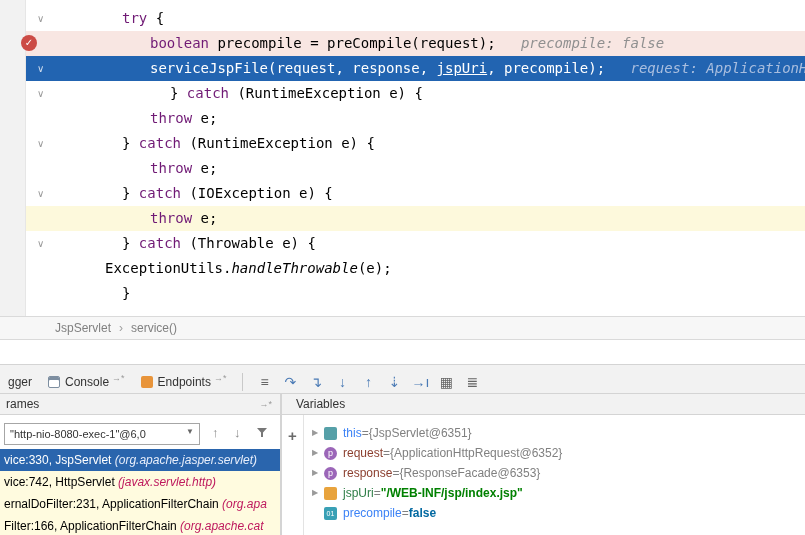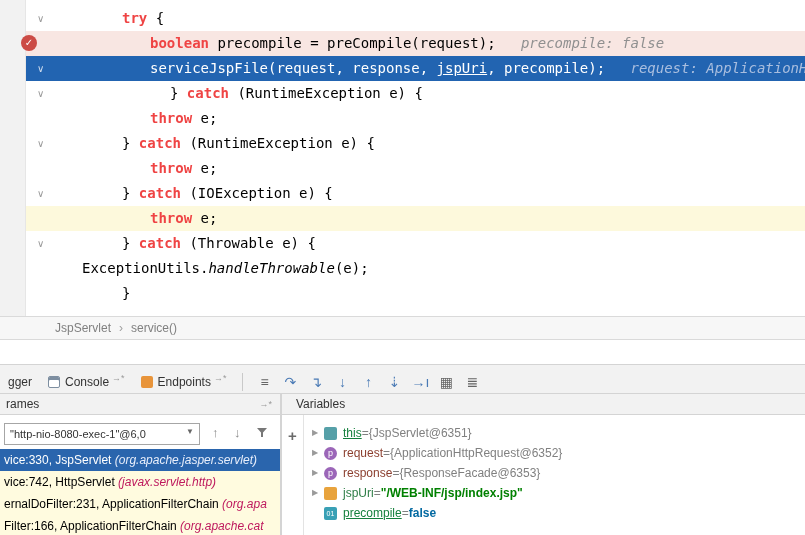--- a/index.html
+++ b/index.html
@@ -10,21 +10,21 @@
   .editor { position:absolute; top:0; left:0; right:0; height:316px; background:#fff; overflow:hidden; }
   .gutter-strip { position:absolute; left:0; top:0; width:26px; height:100%; background:#f2f2f2; border-right:1px solid #e6e6e6; }
   .spacer { height:6px; }
   .code-line { position:relative; height:25px; line-height:25px; white-space:pre; }
   .line-bg { position:absolute; left:26px; right:0; top:0; bottom:0; }
   .bg-bp   { background:#f8e6e2; }
   .bg-exec { background:#2264b1; }
   .bg-caret{ background:#fdf9dc; }
   .code { position:relative; z-index:1; display:block; font-family:"DejaVu Sans Mono", monospace; font-size:14px; color:#000; }
   .code.on-exec { color:#fff; }
-  .tk-kw { color:#ef4444; font-weight:bold; }
+  .tk-kw { color:#701a75; font-weight:normal; }
   .tk-pl { }
   .tk-hint { color:#909090; font-style:italic; }
   .on-exec .tk-hint { color:#a9bedf; }
   .tk-ul { text-decoration:underline; }
   .tk-it { font-style:italic; }
   .fold { position:absolute; left:37px; top:0; z-index:2; color:#9a9a9a; font-size:10px; line-height:25px; }
   .fold-exec { color:#cfdcee; }
   .bp-icon { position:absolute; left:21px; top:4px; z-index:2; width:16px; height:16px; background:#cc4b45; border-radius:50%; color:#fff; font-size:10px; line-height:16px; text-align:center; }
 
   
@@ -67,21 +67,21 @@
   .plus { display:inline-block; margin-top:12px; font-size:15px; color:#6a6a6a; font-weight:bold; cursor:default; }
   .var-rows { position:absolute; left:26px; right:0; top:8px; }
   .var-row { height:20px; line-height:20px; font-size:12px; white-space:nowrap; overflow:hidden; display:flex; align-items:center; }
   .vr-chev { display:inline-block; width:14px; text-align:center; font-size:8px; color:#9a9a9a; }
   .vr-icon { display:inline-block; width:13px; height:13px; margin:0 6px 0 2px; border-radius:2px; font-size:7px; color:#fff; text-align:center; line-height:13px; flex:0 0 13px; }
   .ic-this  { background:#56a0a8; }
   .ic-param { background:#9b66b8; border-radius:50%; font-size:9px; }
   .ic-field { background:#e8a33d; }
   .ic-prim  { background:#39a0b5; }
   .vr-eq { color:#808080; }
-  .nc-plain { color:#15803d;text-decoration:underline; }
+  .nc-plain { color:#3b82f6; }
   .nc-param { color:#8b3e2e; }
   .nc-field { color:#2d7d46; }
   .vc-ref { color:#808080; }
   .vc-str { color:#008000; font-weight:bold; }
   .vc-kw  { color:#0369a1; font-weight:bold; }
 </style>
 </head>
 <body>
 
 <div class="screen">
@@ -93,21 +93,21 @@
         <div class="code-line"><span class="fold">∨</span><span class="code" style="padding-left: 122px;"><span class="tk-kw">try</span><span class="tk-pl"> {</span></span></div>
         <div class="code-line"><div class="line-bg bg-bp"></div><span class="bp-icon">✓</span><span class="code" style="padding-left: 150px;"><span class="tk-kw">boolean</span><span class="tk-pl"> precompile = preCompile(request); </span><span class="tk-hint">  precompile: false</span></span></div>
         <div class="code-line"><div class="line-bg bg-exec"></div><span class="fold fold-exec">∨</span><span class="code on-exec" style="padding-left: 150px;"><span class="tk-pl">serviceJspFile(request, response, </span><span class="tk-ul">jspUri</span><span class="tk-pl">, precompile); </span><span class="tk-hint">  request: ApplicationHttpRe</span></span></div>
         <div class="code-line"><span class="fold">∨</span><span class="code" style="padding-left: 122px; margin-left: 48px;"><span class="tk-pl">} </span><span class="tk-kw">catch</span><span class="tk-pl"> (RuntimeException e) {</span></span></div>
         <div class="code-line"><span class="code" style="padding-left: 150px;"><span class="tk-kw">throw</span><span class="tk-pl"> e;</span></span></div>
         <div class="code-line"><span class="fold">∨</span><span class="code" style="padding-left: 122px;"><span class="tk-pl">} </span><span class="tk-kw">catch</span><span class="tk-pl"> (RuntimeException e) {</span></span></div>
         <div class="code-line"><span class="code" style="padding-left: 150px;"><span class="tk-kw">throw</span><span class="tk-pl"> e;</span></span></div>
         <div class="code-line"><span class="fold">∨</span><span class="code" style="padding-left: 122px;"><span class="tk-pl">} </span><span class="tk-kw">catch</span><span class="tk-pl"> (IOException e) {</span></span></div>
         <div class="code-line"><div class="line-bg bg-caret"></div><span class="code" style="padding-left: 150px;"><span class="tk-kw">throw</span><span class="tk-pl"> e;</span></span></div>
         <div class="code-line"><span class="fold">∨</span><span class="code" style="padding-left: 122px;"><span class="tk-pl">} </span><span class="tk-kw">catch</span><span class="tk-pl"> (Throwable e) {</span></span></div>
-        <div class="code-line"><span class="code" style="padding-left: 82px;"><span class="tk-pl">ExceptionUtils.</span><span class="tk-it">handleThrowable</span><span class="tk-pl">(e);</span></span></div>
+        <div class="code-line"><span class="code" style="padding-left: 105px;"><span class="tk-pl">ExceptionUtils.</span><span class="tk-it">handleThrowable</span><span class="tk-pl">(e);</span></span></div>
         <div class="code-line"><span class="code" style="padding-left: 122px;"><span class="tk-pl">}</span></span></div>
       </div>
   </div>
 
   <div class="breadcrumbs">
     <span class="crumb">JspServlet</span><span class="crumb-sep">›</span><span class="crumb">service()</span>
   </div>
 
   <div class="debug-gap"></div>
 

